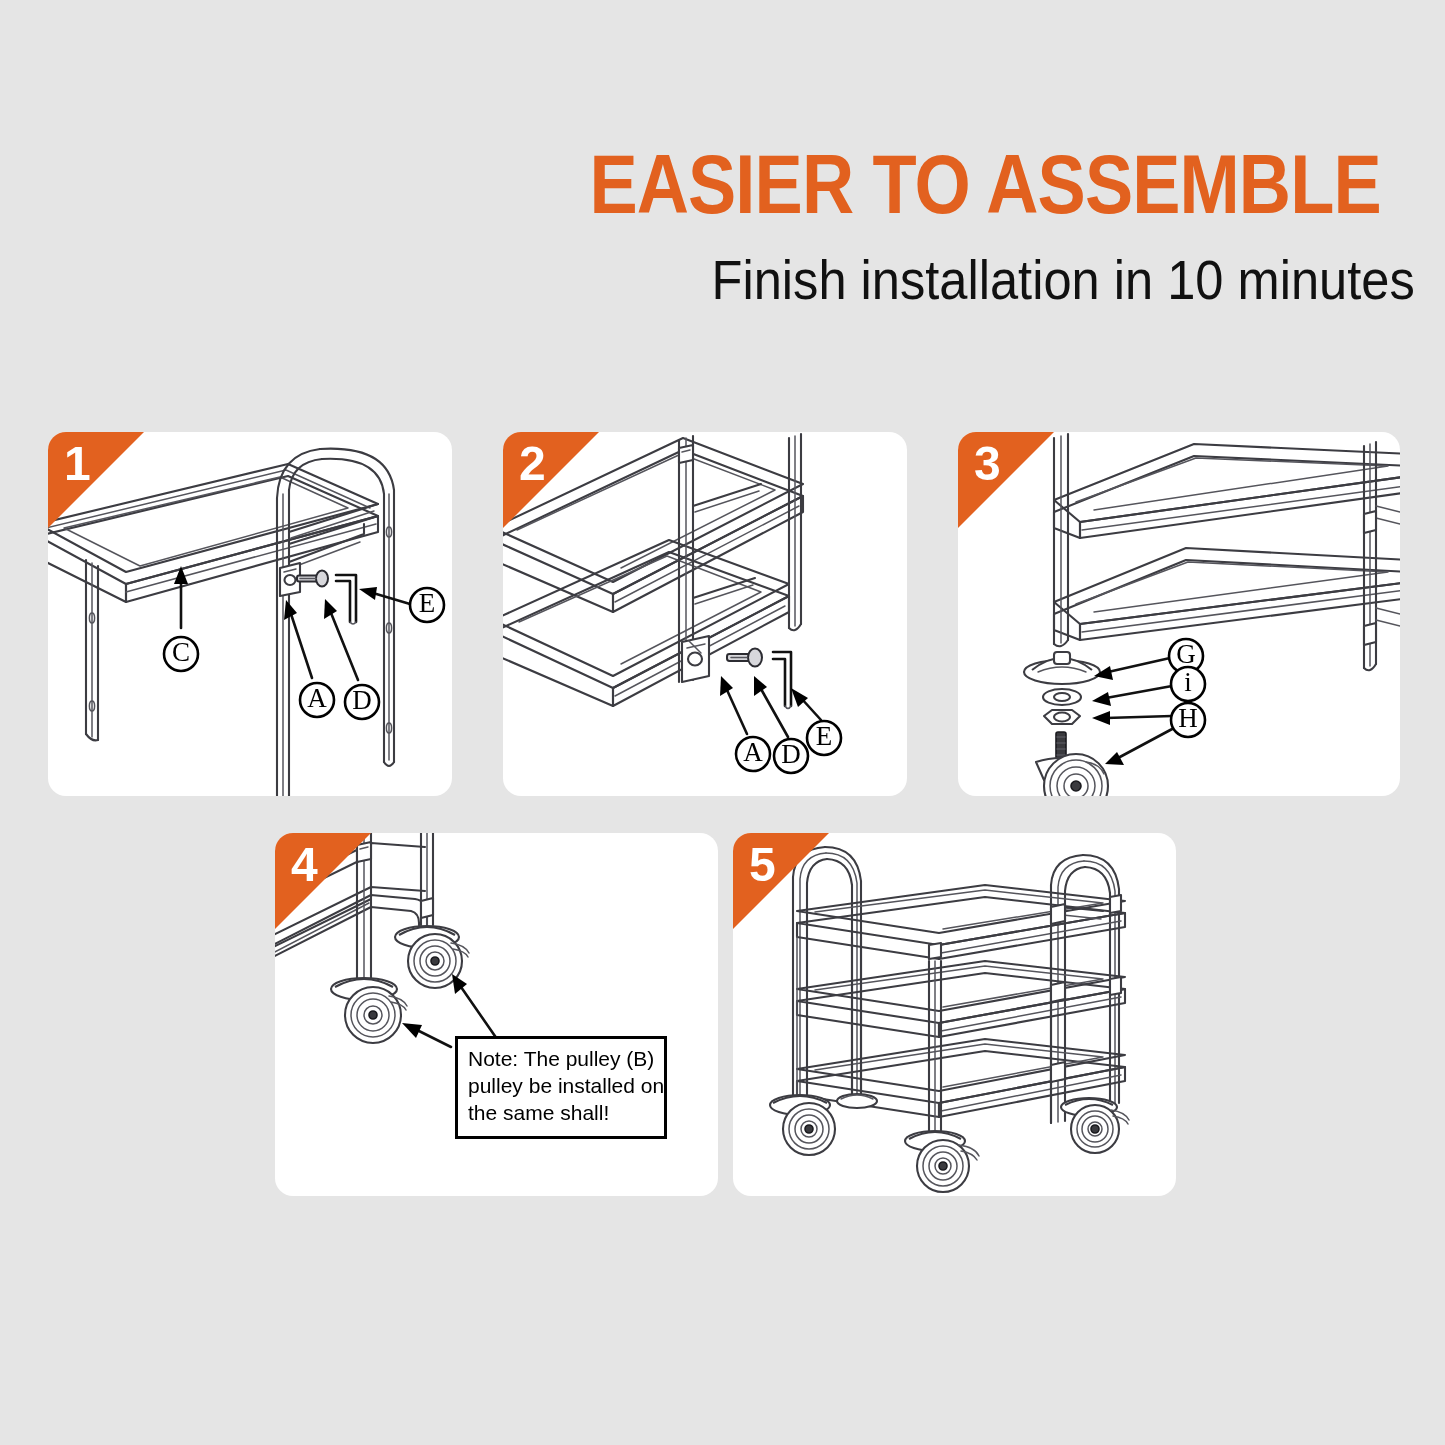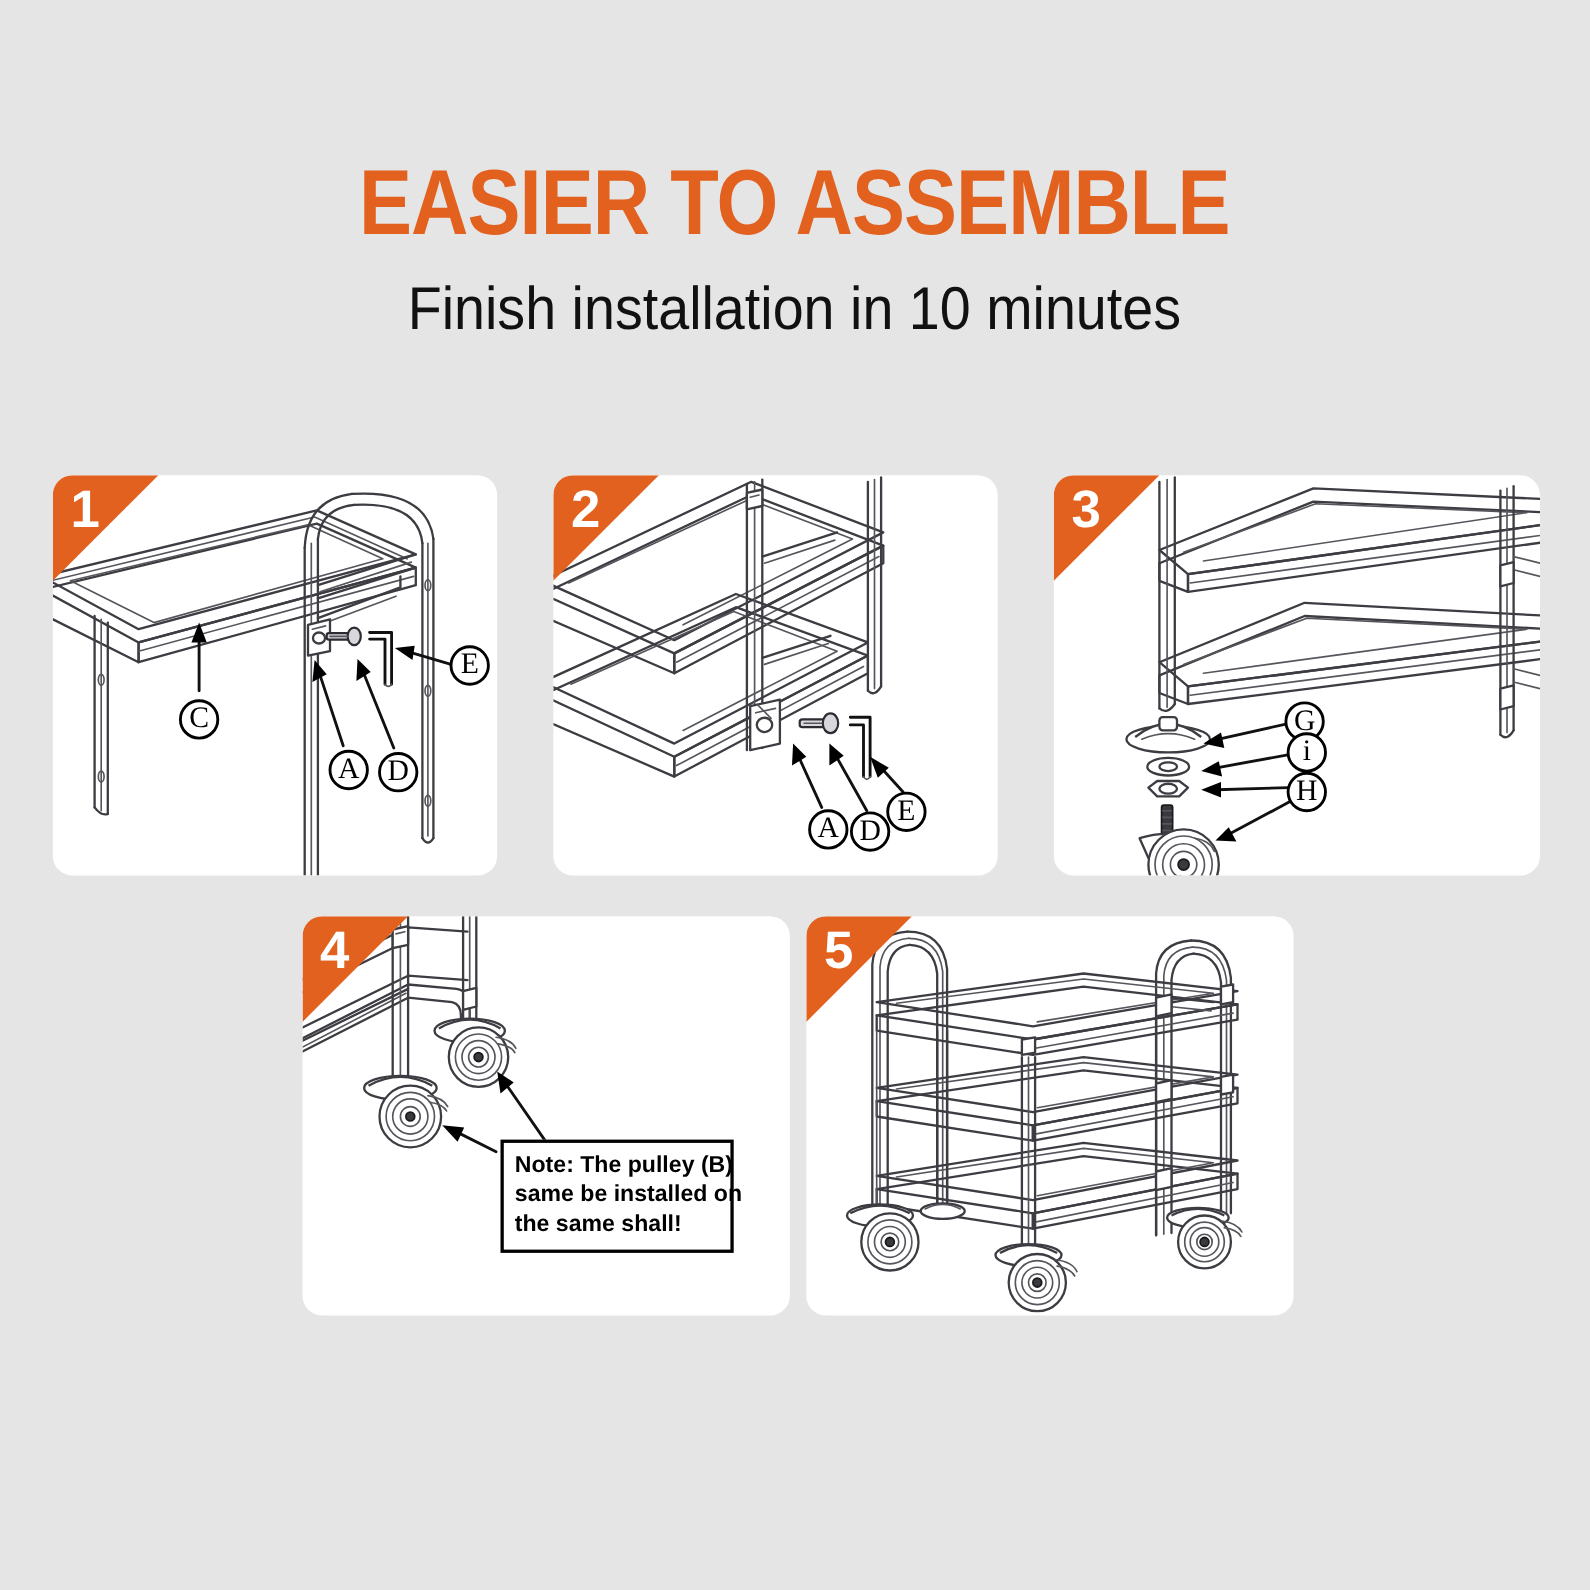--- a/index.html
+++ b/index.html
@@ -16,21 +16,21 @@
   }
 
   
   #header {
     position: absolute;
     top: 0; left: 0;
     width: 1445px;
     height: 400px;
     display: flex;
     flex-direction: column;
-    align-items: center;
+    align-items: flex-end;
     justify-content: flex-start;
   }
   #main-title {
     margin-top: 142px;
     font-family: "Liberation Sans", sans-serif;
     font-weight: bold;
     font-size: 84px;
     letter-spacing: -1px;
     color: #e2611f;
     transform: scaleX(0.86);
@@ -102,21 +102,21 @@
     left: 180px;
     top: 203px;
     width: 212px;
     border: 3px solid #000000;
     background: #ffffff;
     box-sizing: border-box;
     padding: 7px 10px 9px 10px;
   }
   #note-box .note-line {
     font-family: "Liberation Sans", sans-serif;
-    font-weight: bold;
+    font-weight: normal;
     font-size: 21px;
     color: #000000;
     line-height: 1.28;
     white-space: nowrap;
   }
 
   
   svg.art { display: block; }
   .ln   { fill: none; stroke: #3c3c42; stroke-width: 2.1; stroke-linecap: round; stroke-linejoin: round; }
   .ln-t { fill: none; stroke: #55555c; stroke-width: 1.5; stroke-linecap: round; stroke-linejoin: round; }
@@ -443,21 +443,21 @@
     </g>
 
     <path class="ln-b" d="M 222 206 L 186 154"></path>
     <path class="arrowk" d="M 177 141 L 180 161 L 192 151 Z"></path>
 
     <path class="ln-b" d="M 176 214 L 140 196"></path>
     <path class="arrowk" d="M 127 190 L 141 205 L 147 192 Z"></path>
   </svg>
   <div id="note-box">
     <div class="note-line">Note: The pulley (B)</div>
-    <div class="note-line">same be installed on</div>
+    <div class="note-line">pulley be installed on</div>
     <div class="note-line">the same shall!</div>
   </div>
   <div class="badge">
     <div class="badge-tri"></div>
     <div class="badge-num">4</div>
   </div>
 </div>
 
 <div class="panel" id="panel-5">
   <svg class="art panel-art" viewBox="0 0 443 363">

